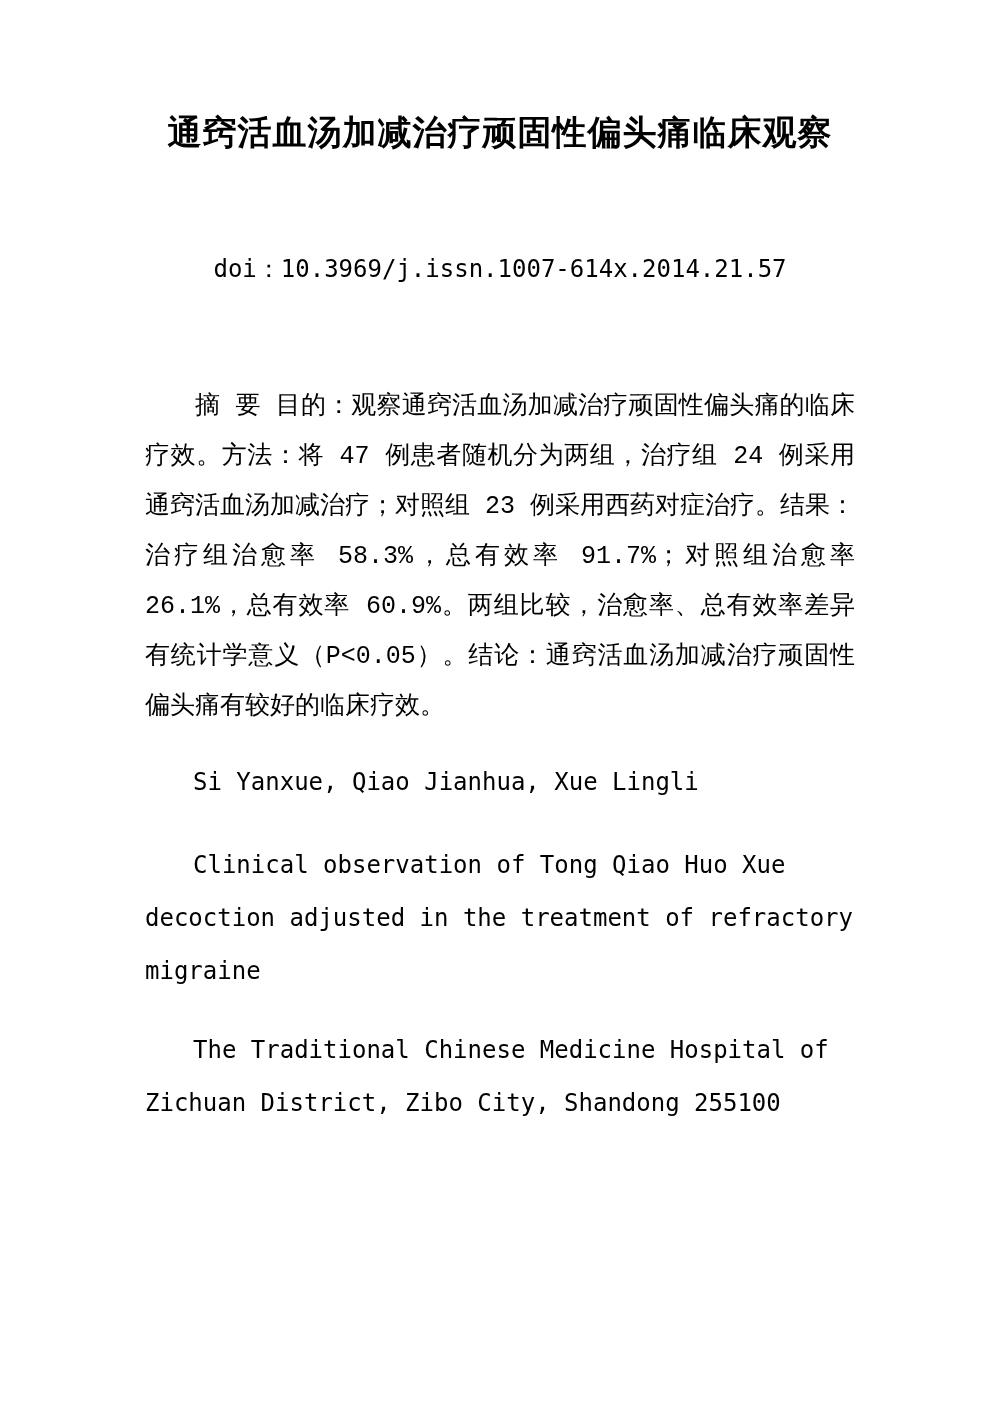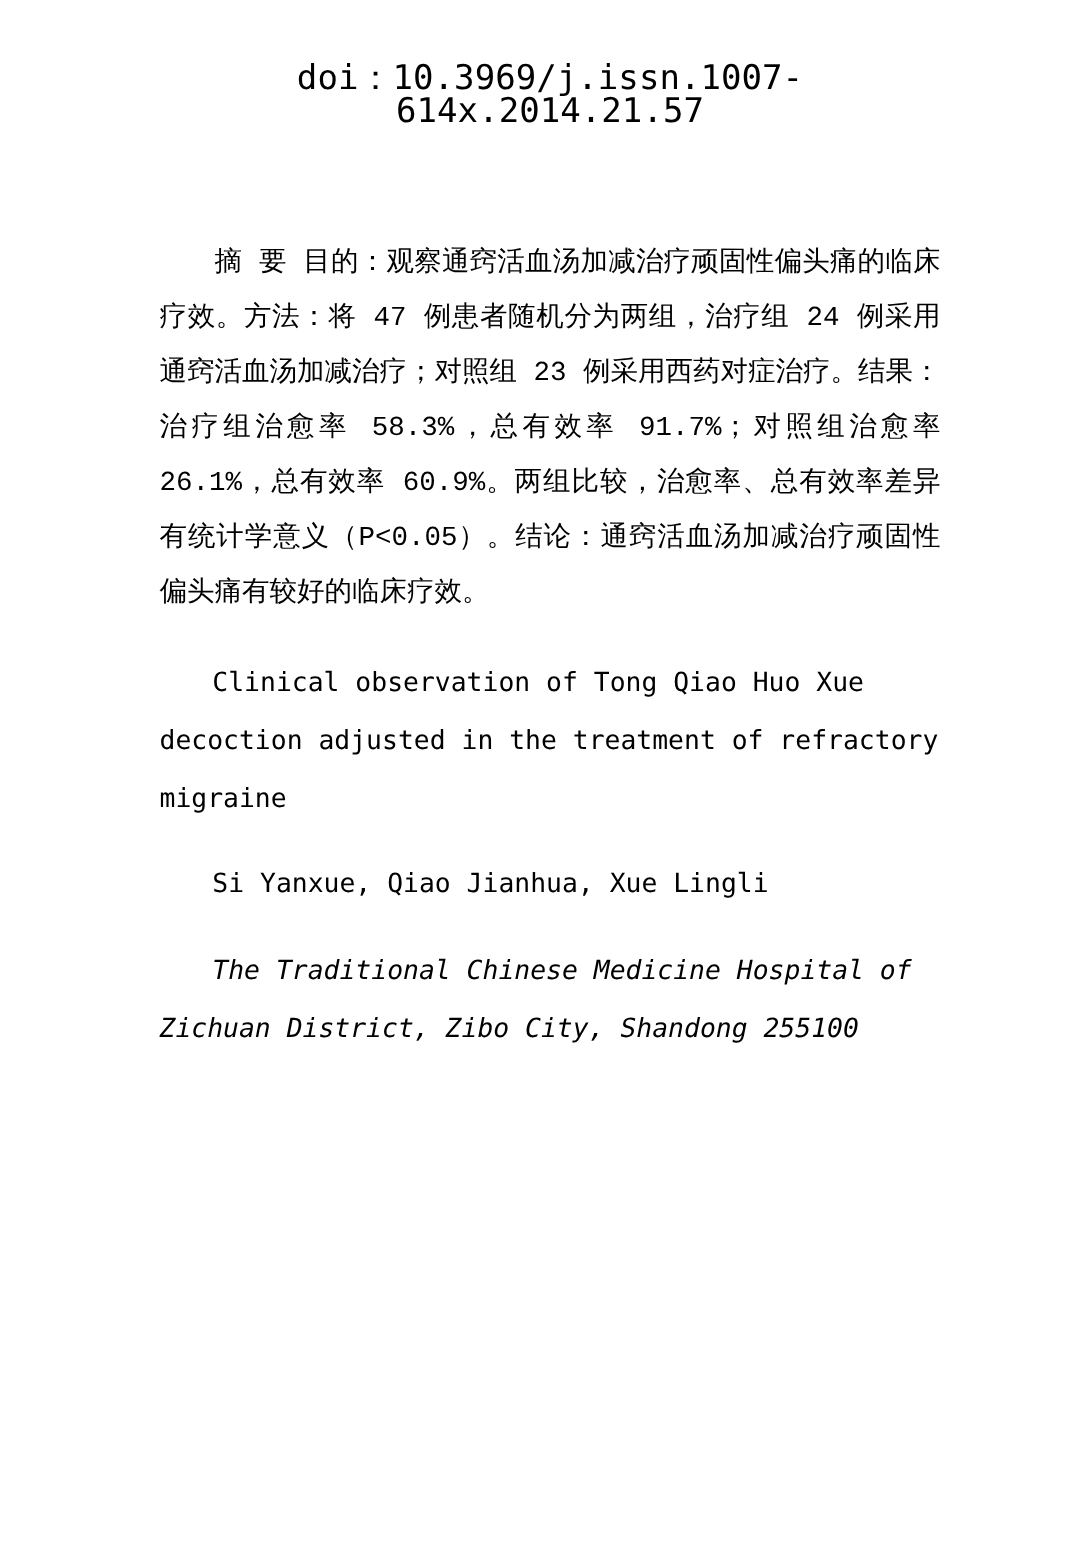--- a/index.html
+++ b/index.html
@@ -28,23 +28,23 @@
     margin-top: 112px;
     text-align: center;
     font-size: 34px;
     line-height: 42px;
     font-weight: bold;
     font-family: "Liberation Serif", "DejaVu Serif", serif;
     letter-spacing: 1px;
   }
 
   .doi-line {
-    margin-top: 56px;
+    margin-top: 100px;
     text-align: center;
-    font-size: 31px;
+    font-size: 24px;
     line-height: 30px;
     font-family: "DejaVu Sans Mono", "Liberation Mono", monospace;
     font-weight: 500;
   }
 
   .cn-para {
     font-size: 25px;
     line-height: 50px;
     text-align: justify;
     text-indent: 2em;
@@ -70,33 +70,33 @@
   .english-title {
     margin-top: 30px;
   }
 
   .authors-line {
     margin-top: 24px;
   }
 
   .affiliation-line {
     margin-top: 26px;
-    font-style: italic;
   }
 </style>
 </head>
 <body>
 
 <div class="page">
 
+  <h1 class="article-title">通窍活血汤加减治疗顽固性偏头痛临床观察</h1>
 
   <p class="doi-line">doi：10.3969/j.issn.1007-614x.2014.21.57</p>
 
   <p class="cn-para abstract-para">摘 要 目的：观察通窍活血汤加减治疗顽固性偏头痛的临床疗效。方法：将 47 例患者随机分为两组，治疗组 24 例采用通窍活血汤加减治疗；对照组 23 例采用西药对症治疗。结果：治疗组治愈率 58.3%，总有效率 91.7%；对照组治愈率 26.1%，总有效率 60.9%。两组比较，治愈率、总有效率差异有统计学意义（P&lt;0.05）。结论：通窍活血汤加减治疗顽固性偏头痛有较好的临床疗效。</p>
 
 
+  <p class="en-para authors-line">Si Yanxue, Qiao Jianhua, Xue Lingli</p>
+
   <p class="en-para english-title">Clinical observation of Tong Qiao Huo Xue decoction adjusted in the treatment of refractory migraine</p>
-
-  <p class="en-para authors-line">Si Yanxue, Qiao Jianhua, Xue Lingli</p>
 
   <p class="en-para affiliation-line">The Traditional Chinese Medicine Hospital of Zichuan District, Zibo City, Shandong 255100</p>
 
 </div>
 
 </body></html>

